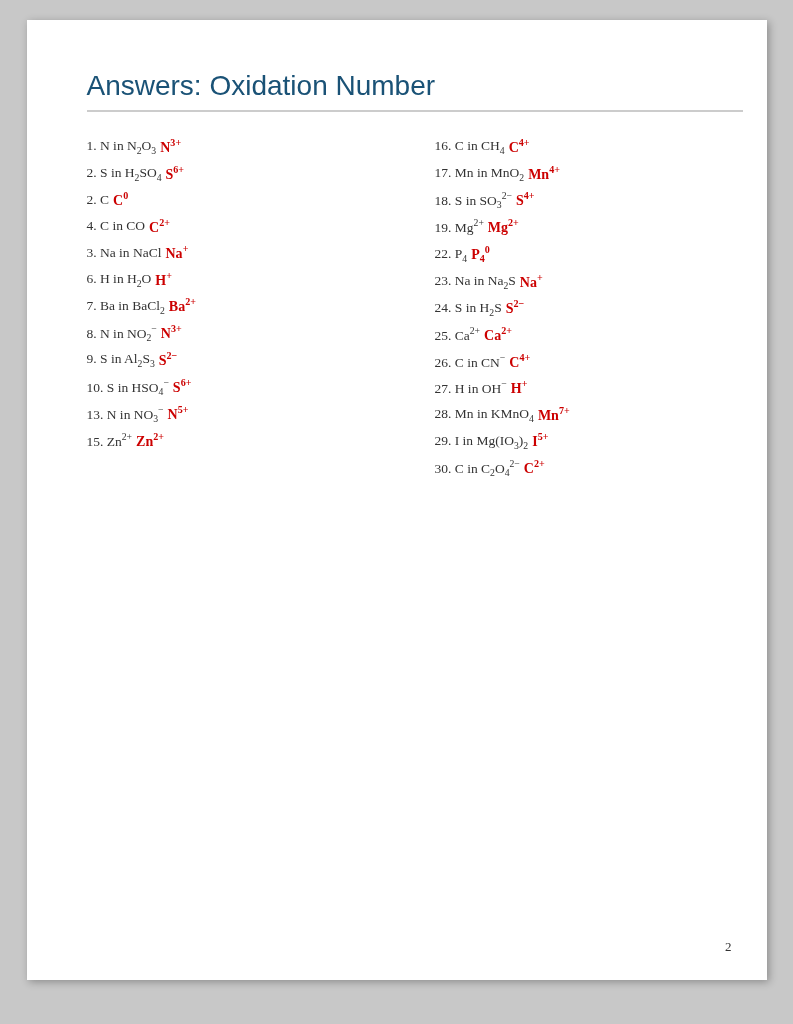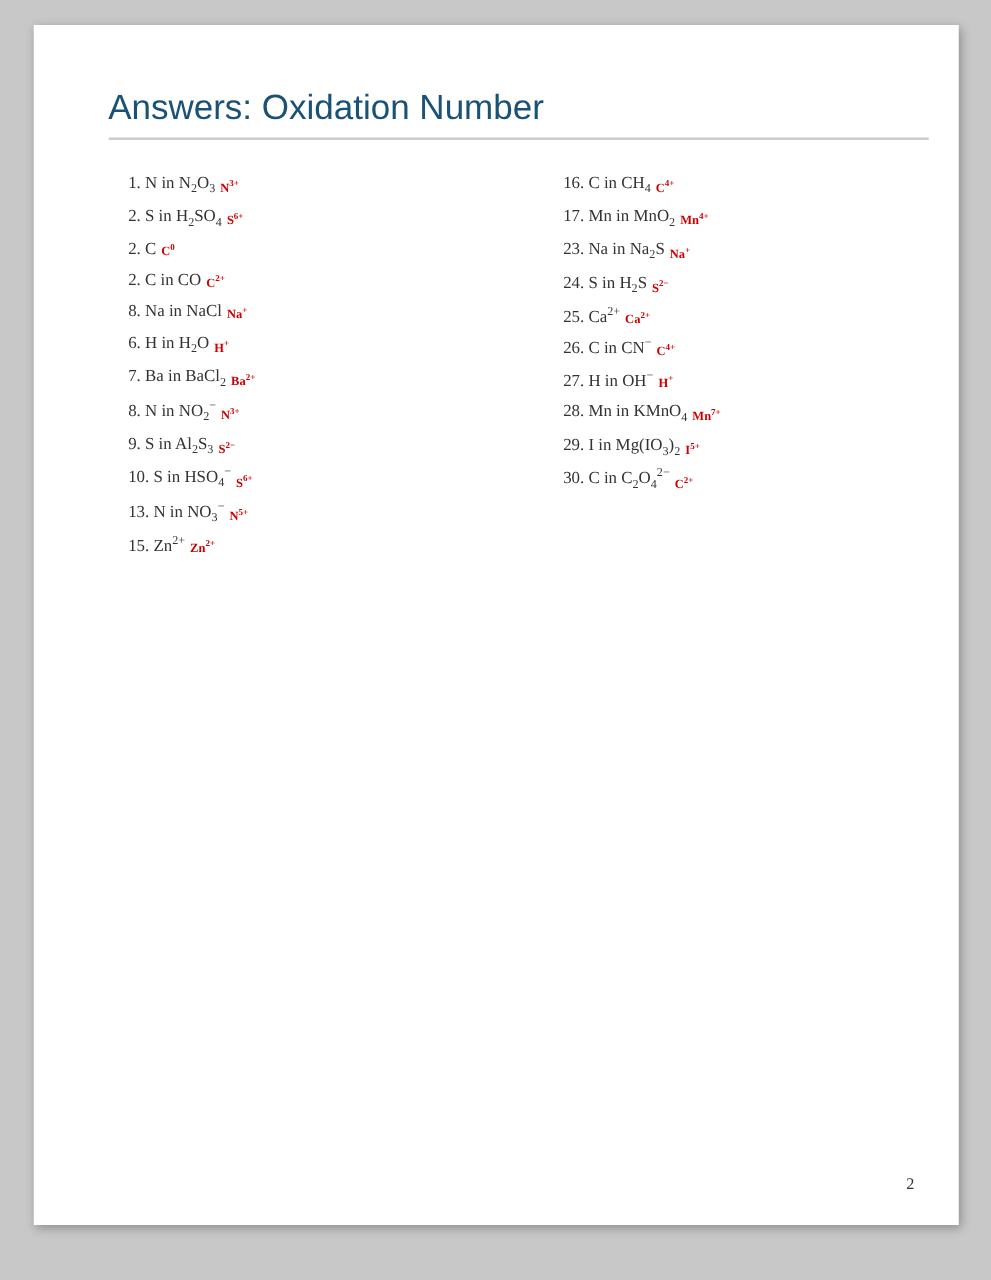--- a/index.html
+++ b/index.html
@@ -36,31 +36,30 @@
       display: grid;
       grid-template-columns: 1fr 1fr;
       gap: 0;
       column-gap: 40px;
     }
     .answer-item {
       font-size: 13.5px;
       color: #333;
       line-height: 1.85;
       display: flex;
-      align-items: flex-end;
+      align-items: center;
       gap: 4px;
-      margin-left: 16px;
     }
     .answer-item .question-text {
       color: #333;
     }
     .answer-item .answer-val {
       color: #cc0000;
       font-weight: bold;
-      font-size: 10px;
+      font-size: 14px;
     }
     sub {
       font-size: 0.72em;
     }
     sup {
       font-size: 0.72em;
     }
     .page-number {
       position: absolute;
       bottom: 25px;
@@ -89,26 +88,26 @@
         <span class="question-text">2. S in H<sub>2</sub>SO<sub>4</sub></span>
         <span class="answer-val">S<sup>6+</sup></span>
       </div>
 
       <div class="answer-item">
         <span class="question-text">2. C</span>
         <span class="answer-val">C<sup>0</sup></span>
       </div>
 
       <div class="answer-item">
-        <span class="question-text">2. C in CO</span>
+        <span class="question-text">4. C in CO</span>
         <span class="answer-val">C<sup>2+</sup></span>
       </div>
 
       <div class="answer-item">
-        <span class="question-text">8. Na in NaCl</span>
+        <span class="question-text">3. Na in NaCl</span>
         <span class="answer-val">Na<sup>+</sup></span>
       </div>
 
       <div class="answer-item">
         <span class="question-text">6. H in H<sub>2</sub>O</span>
         <span class="answer-val">H<sup>+</sup></span>
       </div>
 
       <div class="answer-item">
         <span class="question-text">7. Ba in BaCl<sub>2</sub></span>
@@ -150,24 +149,36 @@
       <div class="answer-item">
         <span class="question-text">16. C in CH<sub>4</sub></span>
         <span class="answer-val">C<sup>4+</sup></span>
       </div>
 
       <div class="answer-item">
         <span class="question-text">17. Mn in MnO<sub>2</sub></span>
         <span class="answer-val">Mn<sup>4+</sup></span>
       </div>
 
-
-
-
-
+      <div class="answer-item">
+        <span class="question-text">18. S in SO<sub>3</sub><sup>2−</sup></span>
+        <span class="answer-val">S<sup>4+</sup></span>
+      </div>
+
+      <div class="answer-item">
+        <span class="question-text">19. Mg<sup>2+</sup></span>
+        <span class="answer-val">Mg<sup>2+</sup></span>
+      </div>
+
+
+
+      <div class="answer-item">
+        <span class="question-text">22. P<sub>4</sub></span>
+        <span class="answer-val">P<sub>4</sub><sup>0</sup></span>
+      </div>
 
       <div class="answer-item">
         <span class="question-text">23. Na in Na<sub>2</sub>S</span>
         <span class="answer-val">Na<sup>+</sup></span>
       </div>
 
       <div class="answer-item">
         <span class="question-text">24. S in H<sub>2</sub>S</span>
         <span class="answer-val">S<sup>2−</sup></span>
       </div>

